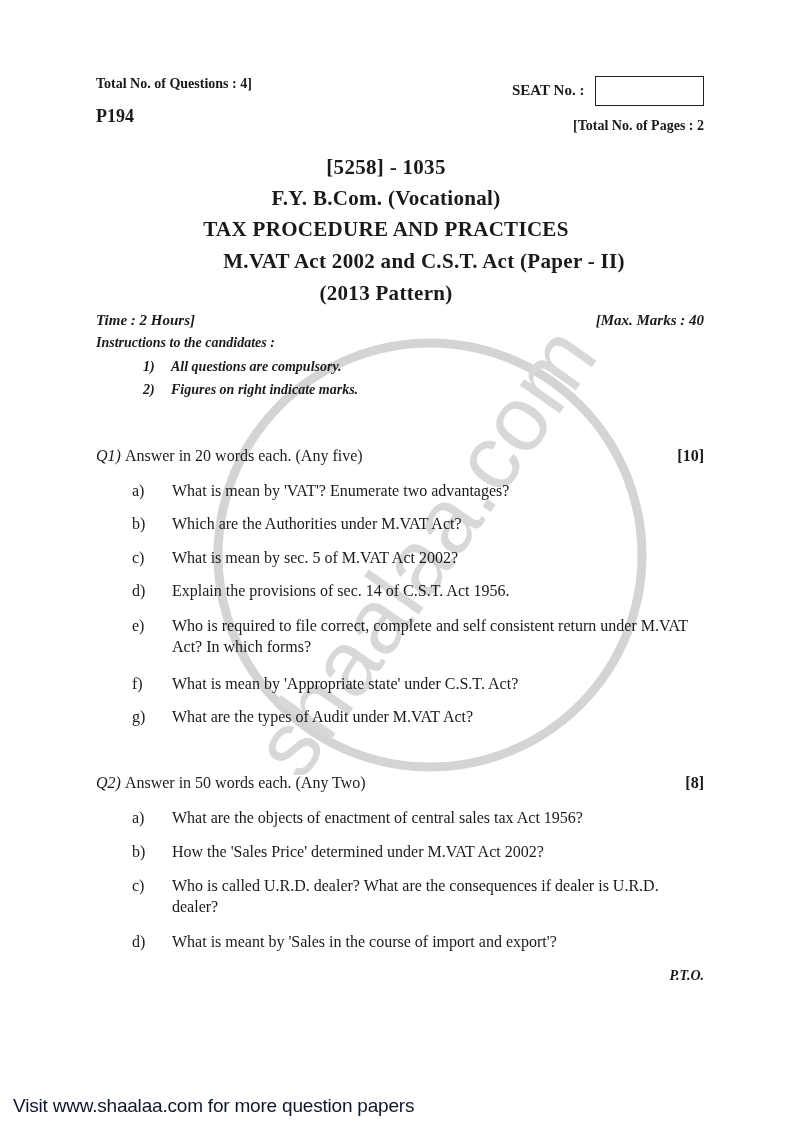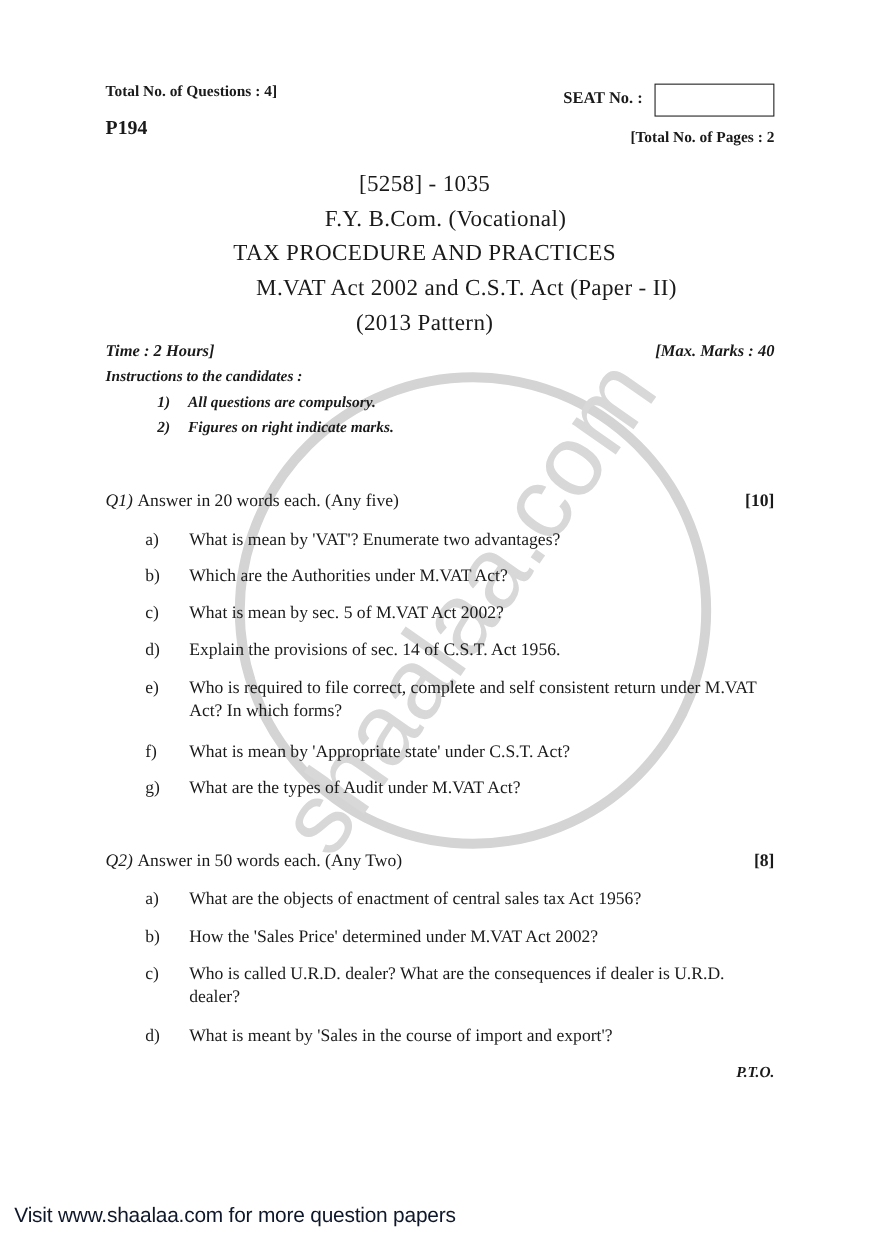--- a/index.html
+++ b/index.html
@@ -10,23 +10,23 @@
     .abs { position: absolute; }
 
     
     #total-q { left: 96px; top: 76px; font-size: 14px; font-weight: bold; }
     #paper-code { left: 96px; top: 106px; font-size: 18px; font-weight: bold; }
     #seat-label { left: 512px; top: 82px; font-size: 15px; font-weight: bold; }
     #seat-box { left: 595px; top: 76px; width: 107px; height: 28px; border: 1.5px solid #222; }
     #total-pages { right: 96px; top: 118px; font-size: 14px; font-weight: bold; }
 
     
-    .title-line { left: 0; width: 772px; text-align: center; font-weight: normal; font-size: 21px; letter-spacing: 0.3px; }
+    .title-line { left: 0; width: 772px; text-align: center; font-weight: bold; font-size: 21px; letter-spacing: 0.3px; }
     #t0 { top: 155px; }
-    #t1 { top: 186px; margin-left: 19px; }
+    #t1 { top: 186px; }
     #t2 { top: 217px; }
     #t3 { top: 249px; padding-left: 38px; }
     #t4 { top: 281px; }
 
     #time { left: 96px; top: 312px; font-size: 15px; font-weight: bold; font-style: italic; }
     #marks { right: 96px; top: 312px; font-size: 15px; font-weight: bold; font-style: italic; }
     #instr-head { left: 96px; top: 335px; font-size: 14px; font-weight: bold; font-style: italic; }
     .instr { left: 143px; font-size: 14px; font-weight: bold; font-style: italic; }
     .instr .num { display: inline-block; width: 28px; }
     #instr0 { top: 359px; }

